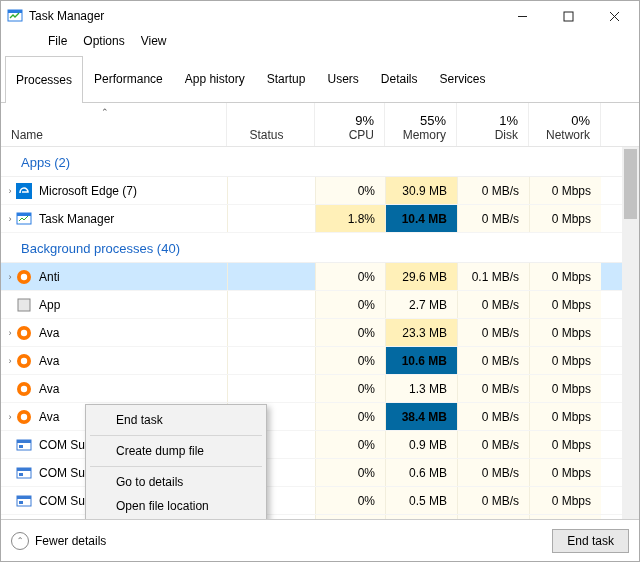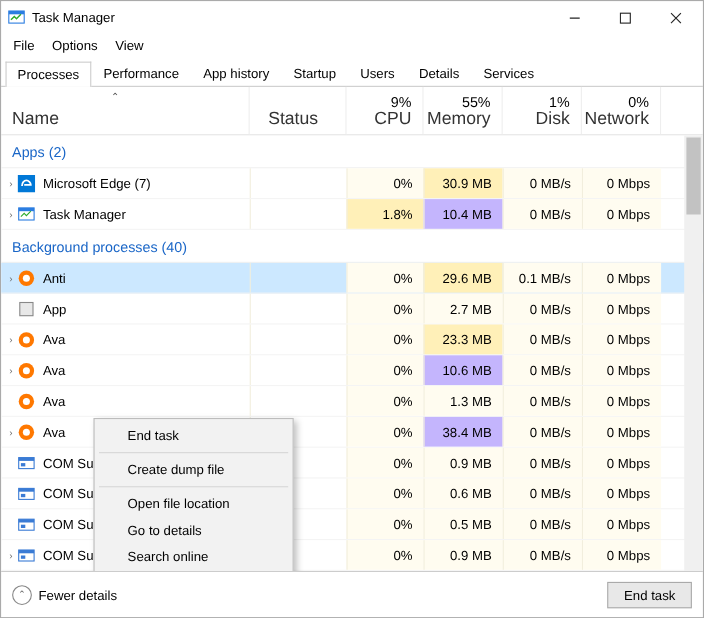--- a/index.html
+++ b/index.html
@@ -4,51 +4,51 @@
 <style>
   * { box-sizing: border-box; margin: 0; padding: 0; }
   html, body { width: 640px; height: 562px; font-family: "Segoe UI", Tahoma, sans-serif; font-size: 12px; background: #fff; overflow: hidden; color: #000; }
   .window { width: 640px; height: 562px; border: 1px solid #aaa; display: flex; flex-direction: column; background: #fff; }
   .titlebar { height: 30px; display: flex; align-items: center; padding: 0 2px 0 6px; }
   .titlebar .icon { width: 16px; height: 16px; margin-right: 6px; display:flex;align-items:center;justify-content:center;}
   .titlebar .title { flex: 1; font-size: 12px; }
   .winbtns { display: flex; height: 100%; }
   .winbtn { width: 46px; height: 30px; display: flex; align-items: center; justify-content: center; font-size: 12px; }
   .winbtn svg { stroke: #222; }
-  .menubar { height: 20px; display: flex; align-items: center; padding: 0 4px; gap: 2px; }
+  .menubar { height: 20px; display: flex; align-items: center; padding: 0 4px; gap: 2px; margin-left: 36px; }
   .menubar .mitem { padding: 1px 7px; font-size: 12px; }
   .tabbar { display: flex; padding: 4px 4px 0 4px; border-bottom: 1px solid #ccc; gap: 0; }
-  .tab { padding: 4px 10px; font-size: 12px; border: 1px solid transparent; border-bottom: none; position: relative; }
+  .tab { padding: 16px 10px; font-size: 12px; border: 1px solid transparent; border-bottom: none; position: relative; }
   .tab.active { border-color: #ccc; background: #fff; top: 1px; }
   .header-row { display: flex; align-items: flex-end; border-bottom: 1px solid #e5e5e5; height: 44px; position: relative; }
   .col { text-align: right; padding: 2px 10px 2px 2px; font-size: 12px; overflow:hidden;white-space:nowrap;}
   .col-name { width: 226px; text-align: left; padding-left: 10px; position:relative;}
   .col-status { width: 88px; text-align: center; }
   .col-cpu { width: 70px; }
   .col-mem { width: 72px; }
   .col-disk { width: 72px; }
   .col-net { width: 72px; }
   .header-row .col { border-right: 1px solid #eee; height: 100%; display: flex; flex-direction: column; justify-content: flex-end; padding-bottom: 4px; }
   .header-row .col-name { justify-content: flex-end; }
   .header-row .pct { display: block; font-size: 13px; }
-  .header-row .lbl { display: block; font-size: 16px; color: #333; }
+  .header-row .lbl { display: block; font-size: 12px; color: #333; }
   .sort-caret { position:absolute; top:4px; left:100px; font-size:9px; color:#555;}
   .body { flex: 1; overflow: hidden; position: relative; }
   .rows { position: absolute; inset: 0; overflow: hidden; }
-  .group { padding: 8px 0 6px 10px; color: #1a66c7; font-size: 13px; border-bottom: 1px solid #f0f0f0; }
+  .group { padding: 8px 0 6px 20px; color: #1a66c7; font-size: 13px; border-bottom: 1px solid #f0f0f0; }
   .row { display: flex; align-items: center; height: 28px; border-bottom: 1px solid #f4f4f4; }
   .row.selected { background: #cce8ff; }
   .row .exp { width: 14px; text-align: center; color: #666; font-size: 9px; padding-left:4px;}
   .row .picon { width: 18px; height: 16px; display:flex;align-items:center;justify-content:center;margin-right:4px;}
   .row .pname { flex: 0 0 auto; width: 186px; padding-left: 2px; overflow:hidden;white-space:nowrap;}
   .row .col-status { color:#444; }
   .row .col { height: 100%; display: flex; align-items: center; justify-content: flex-end; border-left: 1px solid #f2eedd; }
   .row .col-name-wrap { width:226px; display:flex;align-items:center;height:100%; }
   .heat0 { background: #fffcf0; }
-  .heat1 { background: #c4b5fd; }
+  .heat1 { background: #0369a1; font-weight: bold; }
   .heat2 { background: #fff0b8; }
   .scrollbar { position:absolute; right:0; top:0; bottom:0; width:17px; background:#f0f0f0; }
   .thumb { position:absolute; left:2px; right:2px; top:2px; height:70px; background:#c2c2c2; }
   .footer { height: 42px; border-top: 1px solid #ccc; display: flex; align-items: center; padding: 0 10px; justify-content: space-between; }
   .fewer { display:flex;align-items:center;gap:6px; font-size:12px;}
   .circle { width:18px;height:18px;border:1px solid #888;border-radius:50%;display:flex;align-items:center;justify-content:center;font-size:8px;color:#555;}
   .endbtn { padding: 4px 14px; border:1px solid #aaa; background:#e8e8e8; font-size:12px;}
   .ctxmenu { position:absolute; left:84px; top:257px; width:182px; background:#f2f2f2; border:1px solid #bcbcbc; box-shadow:3px 3px 6px rgba(0,0,0,0.25); padding:3px 2px; z-index:10;}
   .ctxitem { padding:5px 12px 5px 28px; font-size:12px; position:relative;}
   .ctxitem .arrow { position:absolute; right:10px; top:6px; font-size:9px;}
@@ -347,22 +347,22 @@
       </div>
     <div class="scrollbar">
         <div class="thumb"></div>
       </div>
 
     <div class="ctxmenu">
       <div class="ctxitem">End task</div>
       <div class="ctxsep"></div>
       <div class="ctxitem">Create dump file</div>
       <div class="ctxsep"></div>
+      <div class="ctxitem">Go to details</div>
       <div class="ctxitem">Open file location</div>
-      <div class="ctxitem">Go to details</div>
       <div class="ctxitem">Search online</div>
 
     </div>
     <div class="hl hl1"></div>
   </div>
 
   <div class="footer">
     <div class="fewer">
       <span class="circle">⌃</span>
       <span>Fewer details</span>

